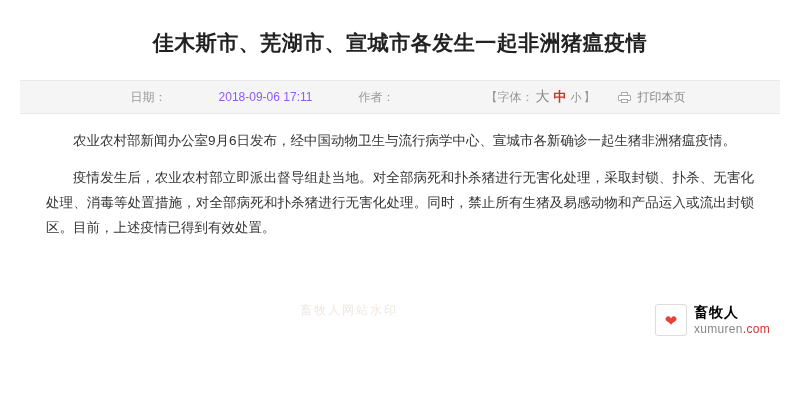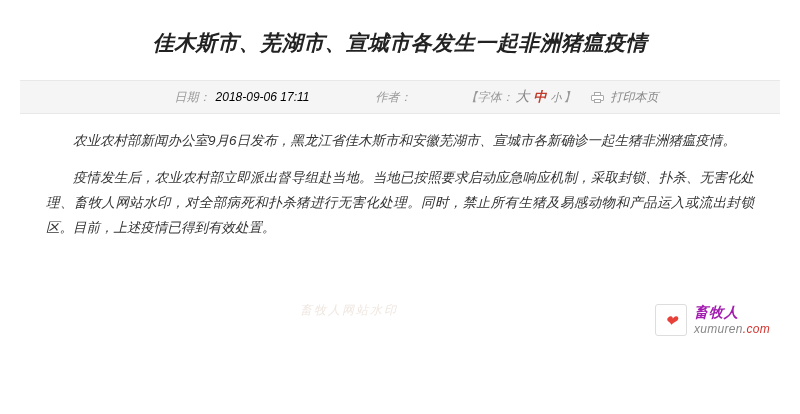--- a/index.html
+++ b/index.html
@@ -13,21 +13,20 @@
     font-family: "Liberation Sans", sans-serif;
     color: #333333;
     overflow: hidden;
   }
   .page {
     position: relative;
     width: 800px;
     height: 340px;
     background: #ffffff;
     box-sizing: border-box;
-    font-style: italic;
   }
   .side-border {
     position: absolute;
     top: 0;
     width: 10px;
     height: 414px;
     background: #ffffff;
   }
   .side-border.left { left: 0; }
   .side-border.right { right: 0; }
@@ -53,49 +52,50 @@
     align-items: center;
     justify-content: center;
     font-size: 12px;
     color: #888888;
     box-sizing: border-box;
   }
   .meta-item {
     display: flex;
     align-items: center;
     white-space: nowrap;
-    margin: 0 33px;
+    margin: 0 23px;
+    gap: 47px;
   }
   .meta-label {
     color: #999999;
     margin-right: 5px;
   }
   .meta-value {
-    color: #000000;
+    color: #8b5cf6;
   }
   .font-size-group {
     display: flex;
     align-items: center;
     white-space: nowrap;
     margin: 1px 16px;
     color: #999999;
   }
   .fs-opt {
     margin: 0 2px;
     cursor: pointer;
   }
   .fs-big { font-size: 14px; color: #888888; }
   .fs-mid { font-size: 13px; color: #c0392b; font-weight: bold; }
   .fs-small { font-size: 11px; color: #888888; }
 
   .print-group {
     display: flex;
     align-items: center;
     white-space: nowrap;
-    margin: 0 0;
+    margin: 0 7px;
     color: #888888;
     cursor: pointer;
   }
   .printer-icon {
     display: inline-block;
     width: 13px;
     height: 11px;
     position: relative;
     margin-right: 6px;
   }
@@ -188,21 +188,21 @@
     text-align: center;
   }
   .wm-text {
     display: flex;
     flex-direction: column;
     justify-content: center;
   }
   .wm-name {
     font-size: 14px;
     font-weight: bold;
-    color: #a21caf;
+    color: #000000;
     letter-spacing: 1px;
   }
   .wm-url {
     font-size: 12px;
     color: #888888;
     letter-spacing: 0.3px;
   }
   .wm-url .dotcom { color: #d1342f; }
   .bottom-strip {
     position: absolute;
@@ -242,22 +242,22 @@
       <span class="printer-icon">
         <span class="paper"></span>
         <span class="body"></span>
         <span class="out"></span>
       </span>
       <span>打印本页</span>
     </div>
   </div>
 
   <div class="content">
-    <p>农业农村部新闻办公室9月6日发布，黑龙江省佳木斯市和安徽芜湖市、宣城市各新确诊一起生猪非洲猪瘟疫情。</p>
-    <p>疫情发生后，农业农村部立即派出督导组赴当地。当地已按照要求启动应急响应机制，采取封锁、扑杀、无害化处理、畜牧人网站水印，对全部病死和扑杀猪进行无害化处理。同时，禁止所有生猪及易感动物和产品运入或流出封锁区。目前，上述疫情已得到有效处置。</p>
+    <p>农业农村部新闻办公室9月6日发布，经中国动物卫生与流行病学中心、宣城市各新确诊一起生猪非洲猪瘟疫情。</p>
+    <p>疫情发生后，农业农村部立即派出督导组赴当地。对全部病死和扑杀猪进行无害化处理，采取封锁、扑杀、无害化处理、消毒等处置措施，对全部病死和扑杀猪进行无害化处理。同时，禁止所有生猪及易感动物和产品运入或流出封锁区。目前，上述疫情已得到有效处置。</p>
   </div>
 
   <div class="footer-wm">
     <div class="wm-center">畜牧人网站水印</div>
     <div class="wm-badge">
       <div class="wm-qrbox">
         <span class="heart">❤</span>
       </div>
       <div class="wm-text">
         <span class="wm-name">畜牧人</span>

